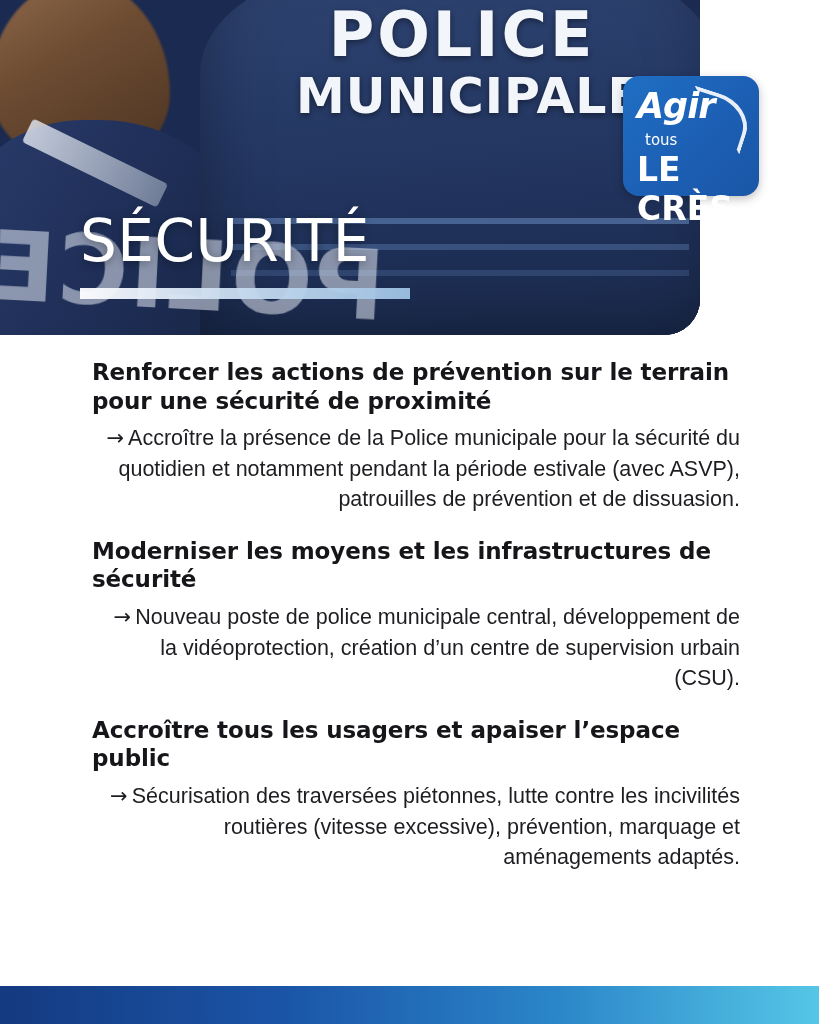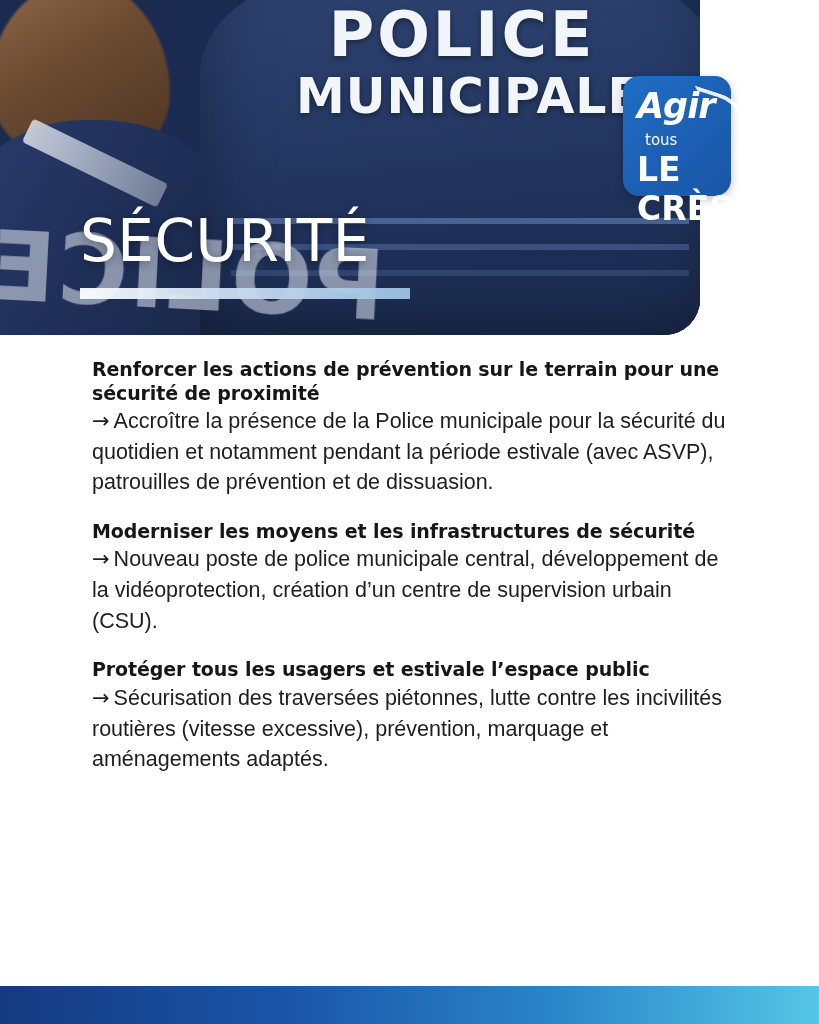--- a/index.html
+++ b/index.html
@@ -122,21 +122,21 @@
     letter-spacing: 1px;
     margin-top: 6px;
     text-align: right;
   }
 
   
   .logo {
     position: absolute;
     left: 623px;
     top: 76px;
-    width: 108px;
+    width: 136px;
     height: 120px;
     border-radius: 16px;
     background: linear-gradient(135deg, #1f6fc4 0%, #1c5fb4 55%, #1a56a6 100%);
     box-shadow: 0 3px 10px rgba(0,0,0,.25);
     color: #fff;
     z-index: 5;
   }
   .logo-agir {
     position: absolute;
     left: 14px; top: 10px;
@@ -203,31 +203,32 @@
     top: 358px;
     width: 648px;
   }
   .block {
     margin-bottom: 22px;
   }
   .block:last-child { margin-bottom: 0; }
   .blk-title {
     font-family: "DejaVu Sans", sans-serif;
     font-weight: 700;
-    font-size: 19px;
+    font-size: 23px;
     line-height: 1.24;
     color: #16161a;
     letter-spacing: -0.1px;
   }
   .blk-body {
     font-family: "Liberation Sans", sans-serif;
     font-size: 21.5px;
     line-height: 1.42;
     color: #1d1d22;
-    margin-top: 1px;
+    margin-top: 8px;
+    text-align: right;
   }
   .arrow {
     font-family: "DejaVu Sans", sans-serif;
     font-size: 21px;
     padding-right: 4px;
   }
 
   
   .footer {
     position: absolute;
@@ -278,21 +279,21 @@
 
   <div class="block">
     <div class="blk-title">Moderniser les moyens et les infrastructures de sécurité</div>
     <div class="blk-body">
       <span class="arrow">→</span><span>Nouveau poste de police municipale central, développement de la vidéoprotection, création d’un centre de supervision urbain (CSU).</span>
     </div>
   </div>
 
 
   <div class="block">
-    <div class="blk-title">Protéger tous les usagers et estivale l’espace public</div>
+    <div class="blk-title">Accroître tous les usagers et apaiser l’espace public</div>
     <div class="blk-body">
       <span class="arrow">→</span><span>Sécurisation des traversées piétonnes, lutte contre les incivilités routières (vitesse excessive), prévention, marquage et aménagements adaptés.</span>
     </div>
   </div>
 
 </div>
 
 <div class="footer"></div>
 
 </body></html>

